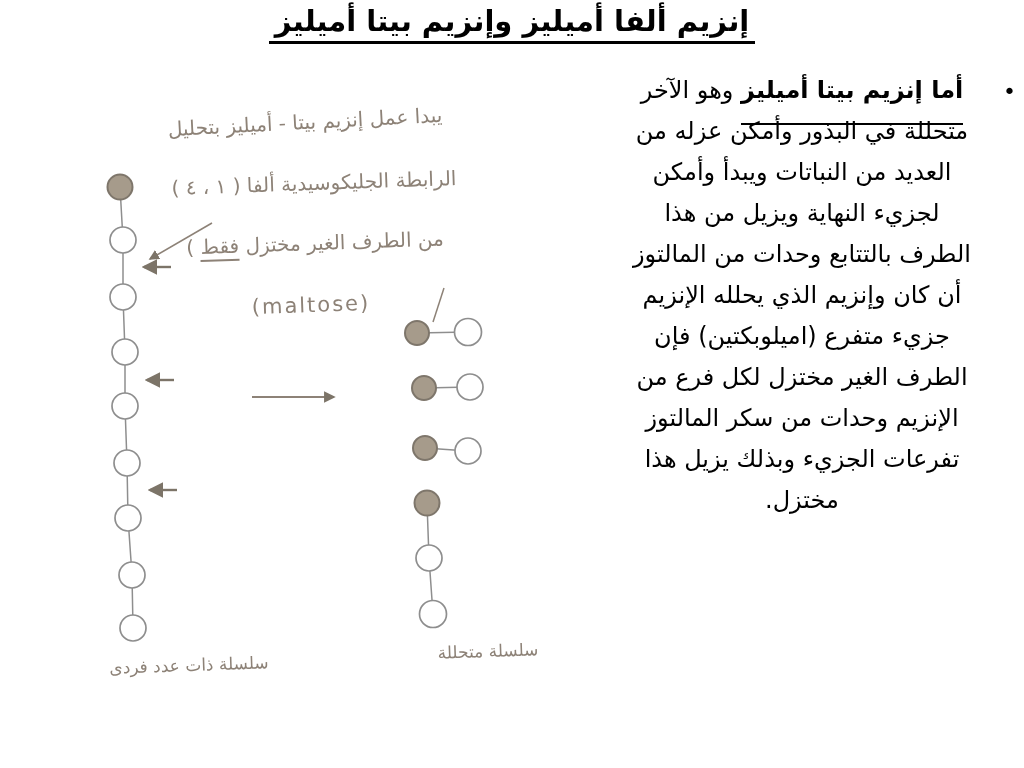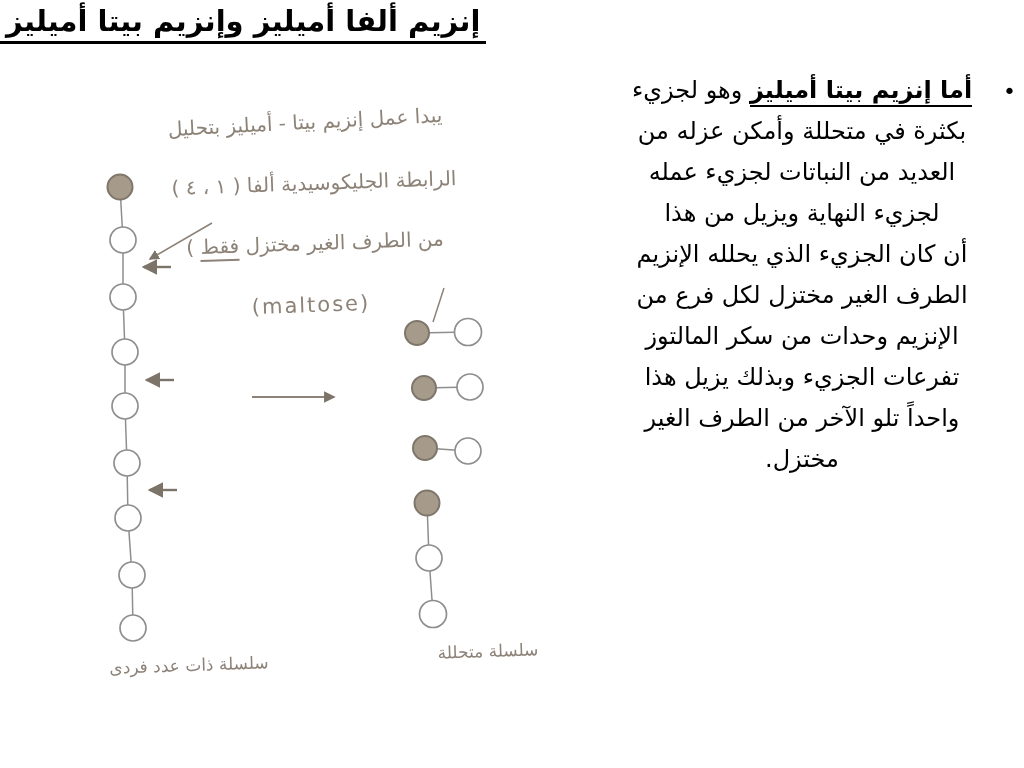--- a/index.html
+++ b/index.html
@@ -1,30 +1,30 @@
 <!DOCTYPE html>
 <html lang="ar"><head>
 <meta charset="utf-8">
 <style>
   html,body{margin:0;padding:0;background:#fff;}
   .slide{position:relative;width:1024px;height:768px;background:#ffffff;overflow:hidden;
          font-family:"DejaVu Sans",sans-serif;color:#000;}
 
   
-  .title-wrap{position:absolute;top:4px;left:0;width:100%;}
+  .title-wrap{position:absolute;top:4px;left:0;width:100%;text-align:center;}
   .title-text{display:inline-block;direction:rtl;font-size:29px;font-weight:700;
               border-bottom:3px solid #000;padding:0 6px 3px;white-space:nowrap;}
 
   
   .body-col{position:absolute;top:70px;right:36px;width:372px;direction:rtl;
             text-align:center;}
   .body-col .line{line-height:41px;font-size:24px;white-space:nowrap;}
   .line.first{position:relative;}
   .bullet{position:absolute;right:-28px;top:1px;font-size:22px;}
-  .lead{font-weight:700;border-bottom:2.5px solid #000;padding-bottom:1px;}
+  .lead{font-weight:700;border-bottom:2.5px solid #000;padding-bottom:19px;}
 
   
   .diagram{position:absolute;left:40px;top:85px;width:560px;height:645px;}
   .diagram svg{position:absolute;left:0;top:0;}
   .hw{position:absolute;color:#8d8277;direction:rtl;text-align:center;white-space:nowrap;}
   .note1{left:100px;top:25px;width:330px;font-size:20px;transform:rotate(-3deg);}
   .note2{left:105px;top:86px;width:338px;font-size:20px;transform:rotate(-2deg);}
   .note3{left:110px;top:146px;width:330px;font-size:20px;transform:rotate(-2deg);}
   .emph-underline{border-bottom:2px solid #8d8277;padding-bottom:1px;}
   .maltose{left:198px;top:208px;width:146px;font-size:21px;letter-spacing:2px;
@@ -37,30 +37,31 @@
 <body>
 
 <div class="slide">
 
   <div class="title-wrap">
     <span class="title-text">إنزيم ألفا أميليز وإنزيم بيتا أميليز</span>
   </div>
 
   <div class="body-col">
     <div class="line first">
-      <span class="bullet">•</span><span class="lead">أما إنزيم بيتا أميليز</span><span> وهو لجزيء</span>
+      <span class="bullet">•</span><span class="lead">أما إنزيم بيتا أميليز</span><span> وهو الآخر</span>
     </div>
-    <div class="line">بكثرة في متحللة وأمكن عزله من</div>
-    <div class="line">العديد من النباتات لجزيء عمله</div>
+    <div class="line">متحللة في البذور وأمكن عزله من</div>
+    <div class="line">العديد من النباتات ويبدأ وأمكن</div>
     <div class="line">لجزيء النهاية ويزيل من هذا</div>
-    <div class="line">أن كان الجزيء الذي يحلله الإنزيم</div>
+    <div class="line">الطرف بالتتابع وحدات من المالتوز</div>
+    <div class="line">أن كان وإنزيم الذي يحلله الإنزيم</div>
+    <div class="line">جزيء متفرع (اميلوبكتين) فإن</div>
     <div class="line">الطرف الغير مختزل لكل فرع من</div>
     <div class="line">الإنزيم وحدات من سكر المالتوز</div>
     <div class="line">تفرعات الجزيء وبذلك يزيل هذا</div>
-    <div class="line">واحداً تلو الآخر من الطرف الغير</div>
     <div class="line">مختزل.</div>
   </div>
 
   <div class="diagram">
     <svg width="560" height="645" viewBox="0 0 560 645">
       <defs>
         <marker id="ah" viewBox="0 0 10 10" refX="8.5" refY="5" markerWidth="6.5" markerHeight="6.5" orient="auto">
           <path d="M0,0 L10,5 L0,10 z" fill="#7c7468"></path>
         </marker>
       </defs>

